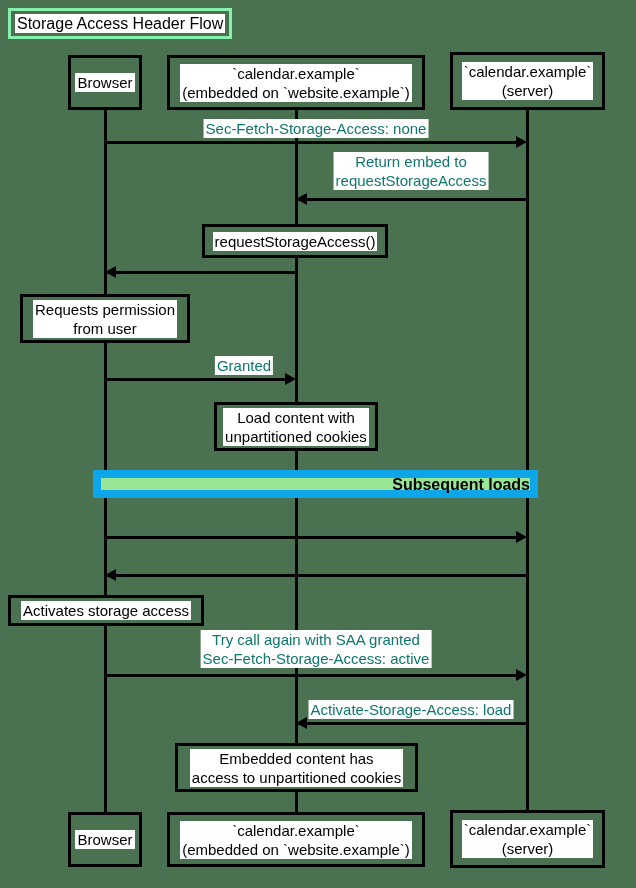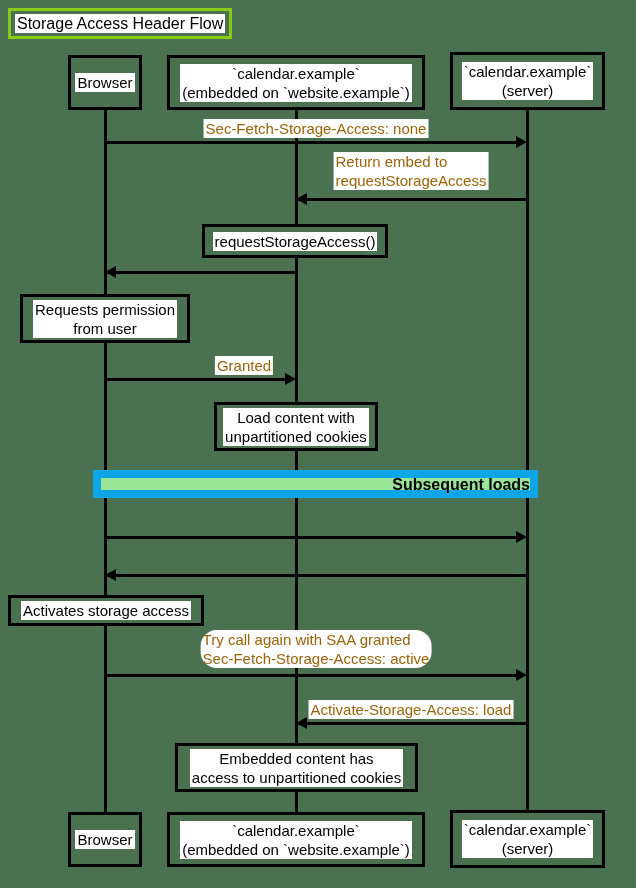--- a/index.html
+++ b/index.html
@@ -13,21 +13,21 @@
     height: 888px;
     background: #4a7150;
     font-family: "Liberation Sans", sans-serif;
     overflow: hidden;
   }
   
   .title-box {
     position: absolute;
     left: 8px;
     top: 8px;
-    border: 3px solid #84cc16;
+    border: 3px solid #86efac;
     background: #4a7150;
     padding: 3px 4px;
   }
   .title-box span {
     display: block;
     background: #fff;
     color: #000;
     font-size: 16px;
     line-height: 19px;
     padding: 0 2px;
@@ -69,24 +69,24 @@
     width: 0;
     height: 0;
     border-top: 6px solid transparent;
     border-bottom: 6px solid transparent;
   }
   .arrow-head.right { border-left: 11px solid #000; }
   .arrow-head.left  { border-right: 11px solid #000; }
   .msg-label {
     position: absolute;
     background: #fff;
-    color: #a16207;
+    color: #0f766e;
     font-size: 15px;
     line-height: 19px;
-    text-align: left;
+    text-align: center;
     white-space: pre;
     padding: 0 2px;
     transform: translateX(-50%);
   }
   
   .note {
     position: absolute;
     border: 3px solid #000;
     background: #4a7150;
     box-sizing: border-box;
@@ -175,21 +175,21 @@
   <div class="msg-label" style="left:200px; top:356px;margin-left:44px;">Granted</div>
 
   <div class="msg-line" style="left:105px; top:536px; width:416px;"></div>
   <div class="arrow-head right" style="left:516px; top:531px;"></div>
 
   <div class="msg-line" style="left:105px; top:574px; width:422px;"></div>
   <div class="arrow-head left" style="left:105px; top:569px;"></div>
 
   <div class="msg-line" style="left:105px; top:674px; width:416px;"></div>
   <div class="arrow-head right" style="left:516px; top:669px;"></div>
-  <div class="msg-label" style="left:316px; top:630px;border-radius:16px;">Try call again with SAA granted
+  <div class="msg-label" style="left:316px; top:630px;">Try call again with SAA granted
 Sec-Fetch-Storage-Access: active</div>
 
   <div class="msg-line" style="left:296px; top:722px; width:231px;"></div>
   <div class="arrow-head left" style="left:296px; top:717px;"></div>
   <div class="msg-label" style="left:411px; top:700px;">Activate-Storage-Access: load</div>
 
   <div class="note" style="left:202px; top:224px; width:186px; height:34px;">
     <span class="txt">requestStorageAccess()</span>
   </div>
   <div class="note" style="left:20px; top:294px; width:170px; height:49px;">

